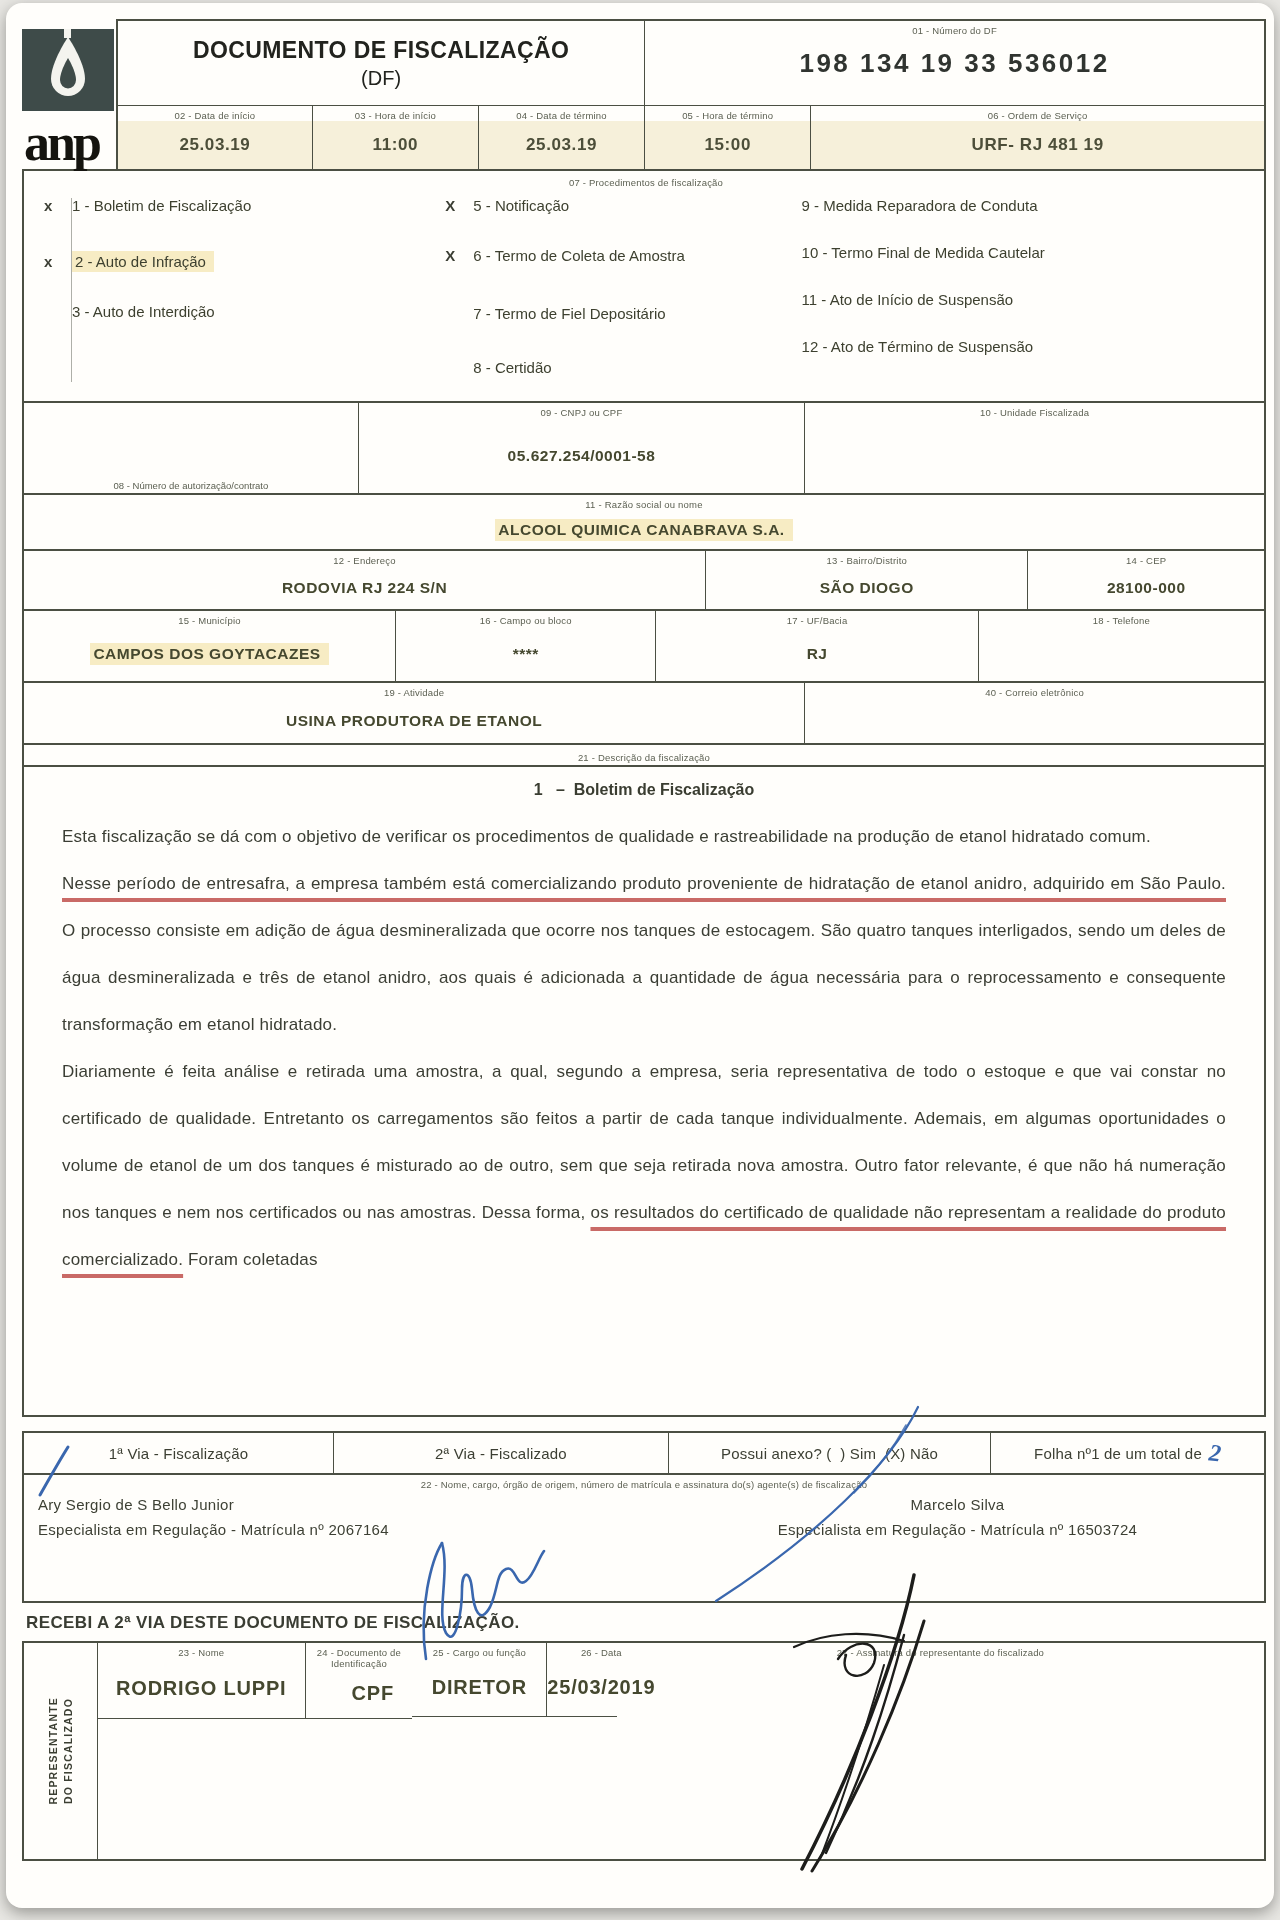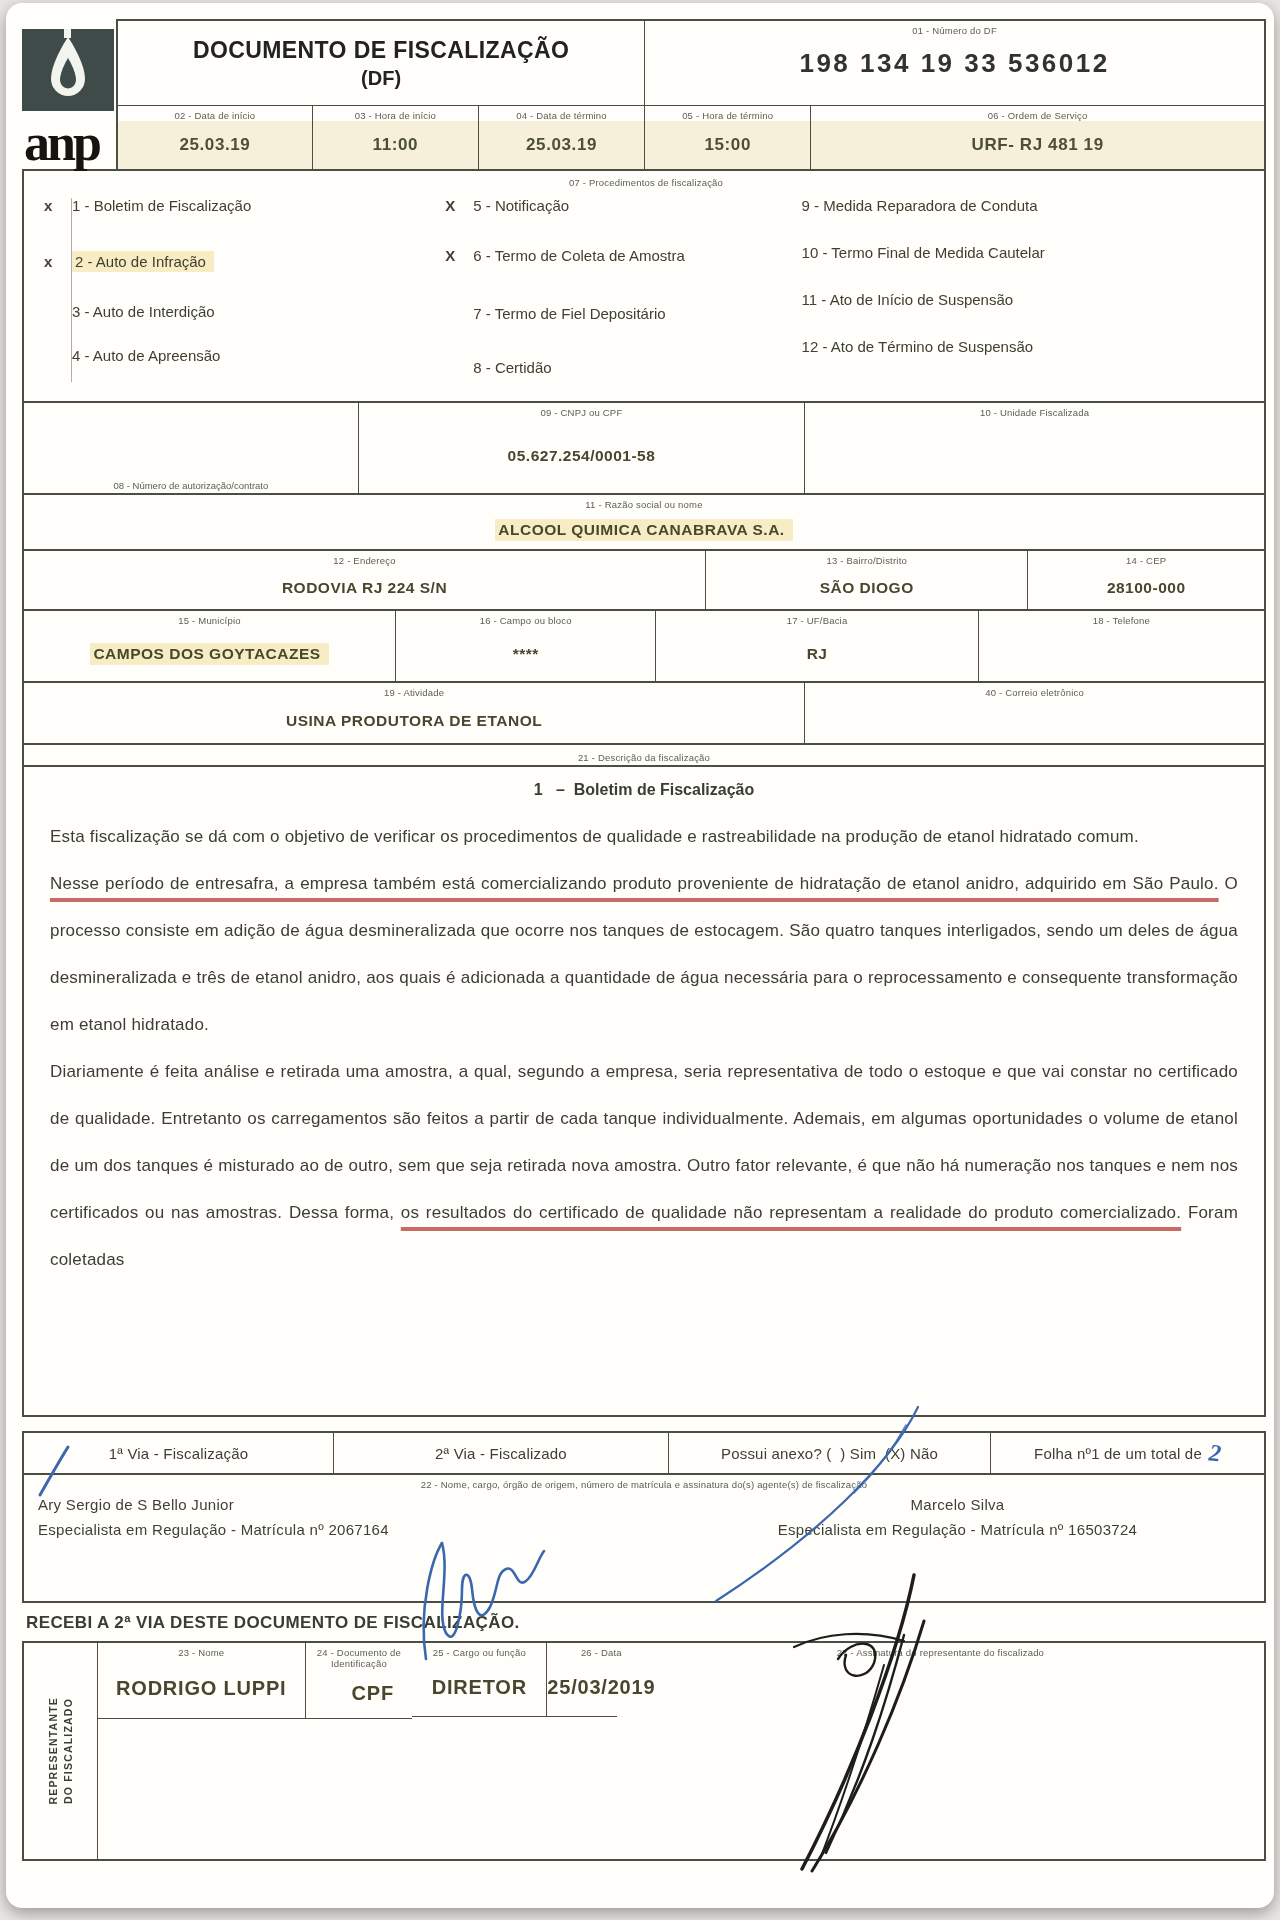--- a/index.html
+++ b/index.html
@@ -34,21 +34,21 @@
   .wordmark{
     font-family:"Liberation Serif",serif;font-weight:bold;
     font-size:52px;letter-spacing:-3px;color:#15140f;line-height:1;
     margin-left:2px;margin-top:2px;display:block;
   }
   .htable{flex:1;border:2px solid var(--line);display:flex;flex-direction:column;}
   .hrowA{display:flex;height:84px;}
   .title-cell{flex:0 0 46%;border-right:1.6px solid var(--line);
     display:flex;flex-direction:column;justify-content:center;align-items:center;}
   .title-main{font-size:23px;font-weight:bold;letter-spacing:.4px;color:#22231e;}
-  .title-sub{font-size:20px;font-weight:bold;margin-top:3px;color:#22231e;}
+  .title-sub{font-size:20px;font-weight:normal;margin-top:3px;color:#22231e;}
   .df-cell{flex:1;display:flex;flex-direction:column;align-items:center;}
   .flabel{font-size:9.5px;color:var(--label);text-align:center;padding-top:4px;letter-spacing:.2px;}
   .df-value{font-size:26px;font-weight:bold;letter-spacing:2.5px;color:#303430;margin-top:12px;}
   .hrowB{display:flex;height:64px;border-top:1.6px solid var(--line);}
   .hf{display:flex;flex-direction:column;border-right:1.6px solid var(--line);}
   .hf:last-child{border-right:none;}
   .hf-1{flex:0 0 17%;} .hf-2{flex:0 0 14.5%;} .hf-3{flex:0 0 14.5%;} .hf-4{flex:0 0 14.5%;} .hf-5{flex:1;}
   .hf-value{flex:1;background:var(--cream);display:flex;align-items:center;justify-content:center;
     font-size:17px;font-weight:bold;color:#4c4e39;letter-spacing:.6px;}
 
@@ -82,21 +82,21 @@
   .row11{height:58px;flex-direction:column;display:flex;}
   .row12{height:62px;}
   .r12-1{flex:0 0 55%;} .r12-2{flex:0 0 26%;} .r12-3{flex:1;}
   .row15{height:74px;}
   .r15-1{flex:0 0 30%;} .r15-2{flex:0 0 21%;} .r15-3{flex:0 0 26%;} .r15-4{flex:1;}
   .row19{height:64px;}
   .r19-1{flex:0 0 63%;} .r19-2{flex:1;}
   .row21{height:24px;display:flex;flex-direction:column;justify-content:center;}
 
   
-  .body{min-height:652px;padding:6px 26px 4px;}
+  .body{min-height:652px;padding:6px 38px 4px;}
   .heading{text-align:center;font-size:16px;font-weight:bold;color:#3a3d31;margin:8px 0 14px;}
   .body p{margin:0;font-size:17px;line-height:47px;text-align:justify;color:#3b3e34;letter-spacing:.2px;}
   .u-red{text-decoration:underline;text-decoration-color:var(--red);
     text-decoration-thickness:3.5px;text-underline-offset:9px;}
 
   
   .vias{margin-top:14px;display:flex;height:44px;border:2px solid var(--line);}
   .vcell{display:flex;align-items:center;justify-content:center;font-size:15px;color:#3c3f33;
     border-right:1.6px solid var(--line);letter-spacing:.2px;}
   .vcell:last-child{border-right:none;}
@@ -194,24 +194,20 @@
             <span class="plbl">1 - Boletim de Fiscalização</span>
           </div>
           <div class="proc-item pc1-i2">
             <span class="chk">x</span>
             <span class="plbl"><span class="hl">2 - Auto de Infração</span></span>
           </div>
           <div class="proc-item pc1-i3">
             <span class="chk"></span>
             <span class="plbl">3 - Auto de Interdição</span>
           </div>
-          <div class="proc-item pc1-i4">
-            <span class="chk"></span>
-            <span class="plbl">4 - Auto de Apreensão</span>
-          </div>
         </div>
         <div class="proc-col proc-col2">
           <div class="proc-item pc2-i1">
             <span class="chk">X</span>
             <span class="plbl">5 - Notificação</span>
           </div>
           <div class="proc-item pc2-i2">
             <span class="chk">X</span>
             <span class="plbl">6 - Termo de Coleta de Amostra</span>
           </div>

